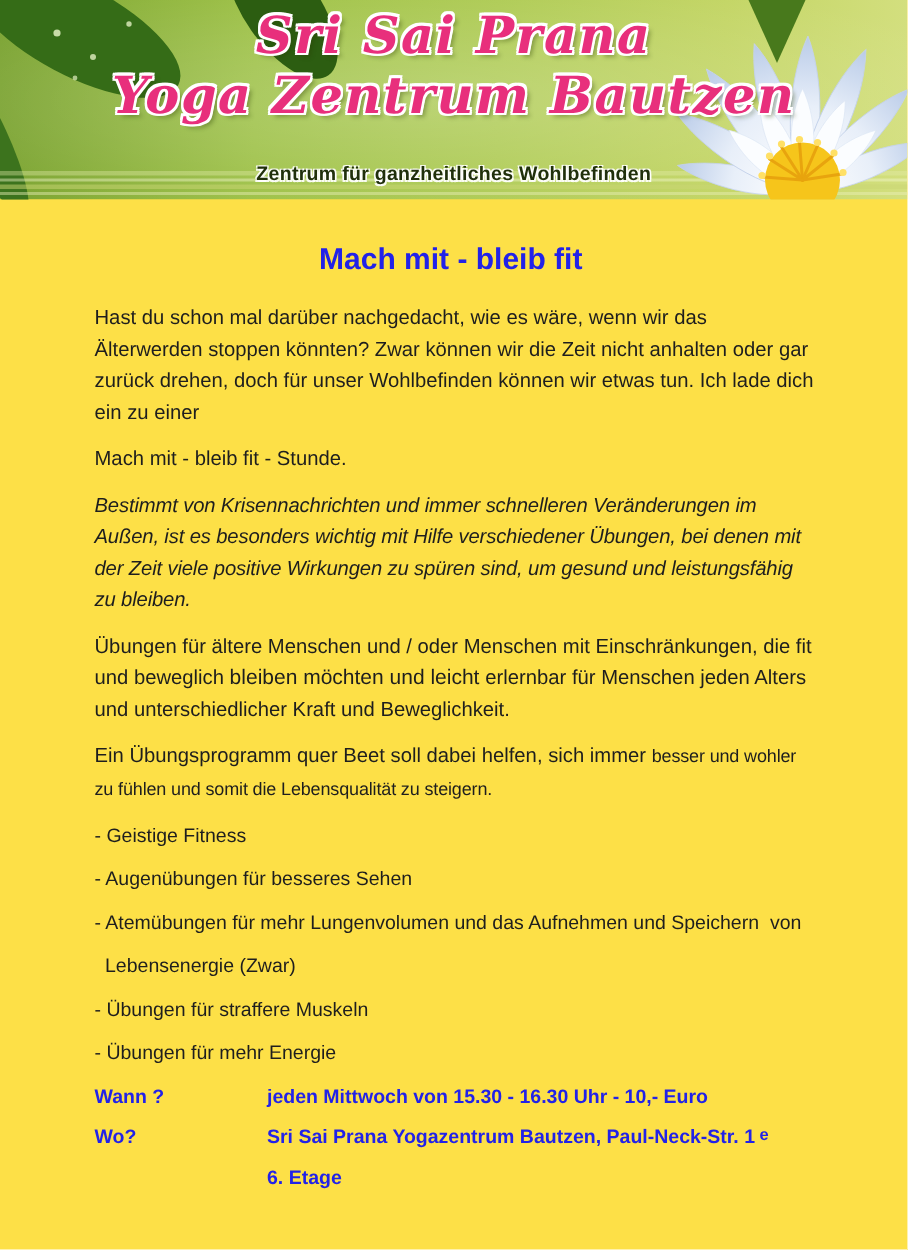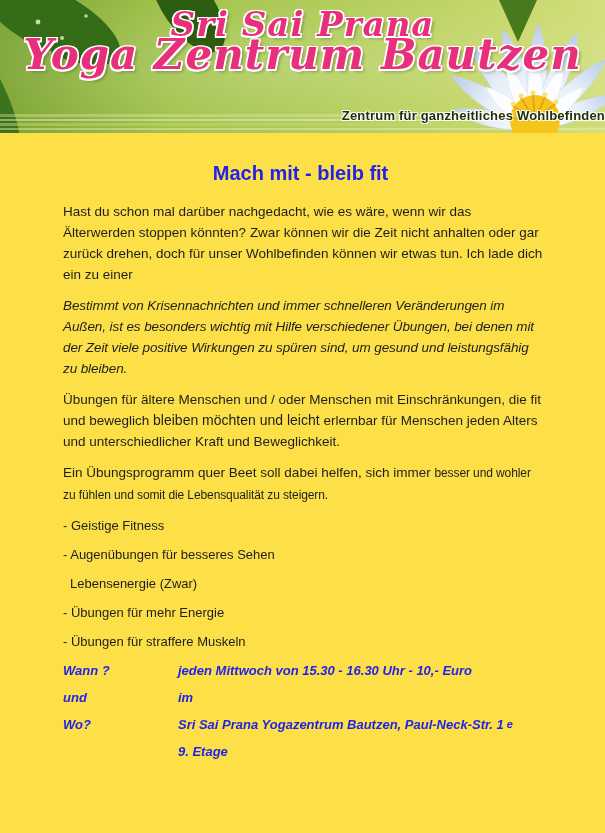--- a/index.html
+++ b/index.html
@@ -19,23 +19,23 @@
     font-family: "DejaVu Serif", serif; font-style: italic; font-weight: bold;
     color: #e82f7c;
     text-shadow:
       -1.5px -1.5px 0 #fff, 1.5px -1.5px 0 #fff,
       -1.5px 1.5px 0 #fff, 1.5px 1.5px 0 #fff,
       0 -1.5px 0 #fff, 0 1.5px 0 #fff, -1.5px 0 0 #fff, 1.5px 0 0 #fff,
       3px 3px 3px rgba(40,60,0,0.35);
     letter-spacing: 1px;
   }
   .brand-line1 { top: 4px; font-size: 34px; }
-  .brand-line2 { top: 30px; font-size: 42px; }
+  .brand-line2 { top: 44px; font-size: 34px; }
   .brand-subtitle {
-    position: absolute; top: 108px; width: 100%; text-align: right;
+    position: absolute; top: 108px; width: 100%; text-align: center;
     font-size: 13px; font-weight: bold; color: #20300b; letter-spacing: 0.2px;
     text-shadow:
       -1px -1px 0 rgba(255,255,255,.9), 1px -1px 0 rgba(255,255,255,.9),
       -1px 1px 0 rgba(255,255,255,.9), 1px 1px 0 rgba(255,255,255,.9);
   }
 
   
   .content { padding: 0 59px 0 63px; color: #1e1e1e; }
   .page-title {
     margin-top: 29px; text-align: center; margin-left: -8px;
@@ -50,21 +50,21 @@
 
   .bullets { margin-top: 13px; }
   .bullets p { font-size: 13px; line-height: 14px; margin-bottom: 15px; white-space: pre-wrap; }
   .bullets p.indent { padding-left: 7px; }
   .bullet-suffix { font-size: 11.5px; }
 
   
   .schedule { margin-top: 6px; }
   .sched-row {
     display: flex; align-items: center; margin-bottom: 14px;
-    color: #2222e8; font-weight: bold; font-size: 13px; line-height: 13px; font-style: italic;
+    color: #2222e8; font-weight: bold; font-size: 13px; line-height: 13px;
   }
   .sched-label { width: 115px; flex-shrink: 0; }
   .sched-suffix { font-size: 11px; margin-left: 3px; }
 </style>
 </head>
 <body>
 
 <div class="page">
 
   <header class="header">
@@ -156,50 +156,48 @@
     <div class="brand-line brand-line1">Sri Sai Prana</div>
     <div class="brand-line brand-line2">Yoga Zentrum Bautzen</div>
     <div class="brand-subtitle">Zentrum für ganzheitliches Wohlbefinden</div>
   </header>
 
   <main class="content">
     <h1 class="page-title">Mach mit - bleib fit</h1>
 
     <p class="body">Hast du schon mal darüber nachgedacht, wie es wäre, wenn wir das Älterwerden stoppen könnten? Zwar können wir die Zeit nicht anhalten oder gar zurück drehen, doch für unser Wohlbefinden können wir etwas tun. Ich lade dich ein zu einer</p>
 
+    <p class="body tight">Mach mit - bleib fit - Stunde.</p>
 
     <p class="body tight narrow">Bestimmt von Krisennachrichten und immer schnelleren Veränderungen im Außen, ist es besonders wichtig mit Hilfe verschiedener Übungen, bei denen mit der Zeit viele positive Wirkungen zu spüren sind, um gesund und leistungsfähig zu bleiben.</p>
 
     <p class="body tight"><span>Übungen für ältere Menschen und / oder Menschen mit Einschränkungen, die fit und beweglich </span><span class="small-inline">bleiben möchten und leicht </span><span>erlernbar für Menschen jeden Alters und unterschiedlicher Kraft und Beweglichkeit.</span></p>
 
     <p class="body tight"><span>Ein Übungsprogramm quer Beet soll dabei helfen, sich immer </span><span class="narrow-small">besser und wohler zu fühlen und somit die Lebensqualität zu steigern.</span></p>
 
     <div class="bullets">
       <p>- Geistige Fitness</p>
       <p>- Augenübungen für besseres Sehen</p>
+      <p>- Atemübungen für mehr Lungenvolumen und das Aufnehmen und Speichern  von</p>
       <p class="indent">Lebensenergie (Zwar)</p>
+      <p>- Übungen für straffere Muskeln</p>
       <p>- Übungen für mehr Energie</p>
-      <p>- Übungen für straffere Muskeln</p>
     </div>
 
     <div class="schedule">
       <div class="sched-row">
         <span class="sched-label">Wann ?</span>
         <span class="sched-value">jeden Mittwoch von 15.30 - 16.30 Uhr - 10,- Euro</span>
-      </div>
-      <div class="sched-row">
-        <span class="sched-label">und</span>
-        <span class="sched-value">im</span>
       </div>
       <div class="sched-row">
         <span class="sched-label">Wo?</span>
         <span class="sched-value">Sri Sai Prana Yogazentrum Bautzen, Paul-Neck-Str. 1</span>
         <span class="sched-suffix">e</span>
       </div>
       <div class="sched-row">
         <span class="sched-label"></span>
-        <span class="sched-value">9. Etage</span>
+        <span class="sched-value">6. Etage</span>
       </div>
 
     </div>
   </main>
 
 </div>
 
 </body></html>

